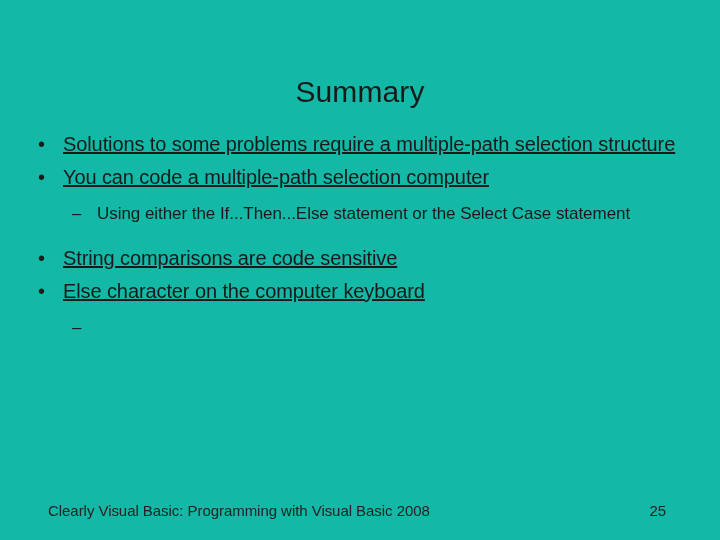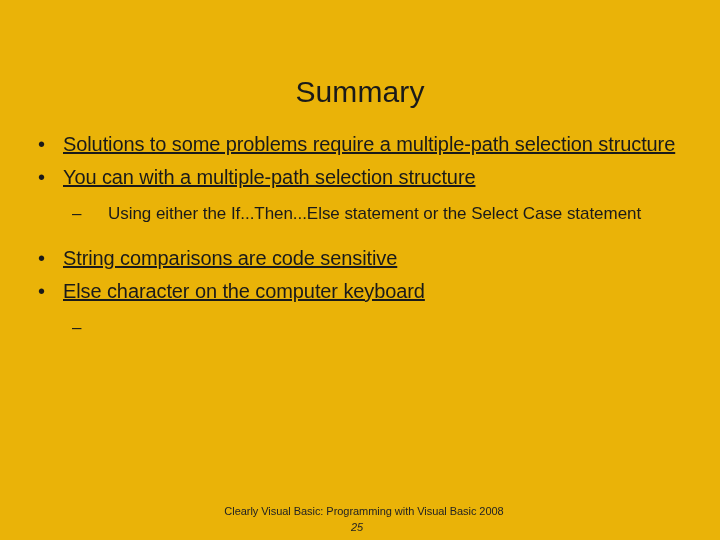--- a/index.html
+++ b/index.html
@@ -16,21 +16,21 @@
     overflow: hidden;
     position: relative;
     -webkit-font-smoothing: antialiased;
   }
 
   .slide {
     position: absolute;
     left: 0; top: 0;
     width: 720px;
     height: 540px;
-    background: #eab308;
+    background: #14b8a6;
   }
 
   
   .slide-title {
     position: absolute;
     left: 40px;
     top: 54px;
     width: 640px;
     text-align: center;
     font-size: 30px;
@@ -90,62 +90,59 @@
     left: 42px;
     top: 0;
     width: 18px;
     font-size: 17px;
     line-height: 28px;
     text-align: left;
     color: #1a1a1a;
   }
   .subbullet .btext {
     display: block;
-    margin-left: 11px;
   }
 
   .gap-after-sub { height: 10px; }
   .gap-before-sub { height: 2px; }
 
   
   .footer {
     position: absolute;
     left: 48px;
     right: 40px;
     top: 503px;
     height: 16px;
     display: flex;
-    align-items: center;
     justify-content: space-between;
-    font-size: 11px;
+    font-size: 15px;
     line-height: 16px;
     color: #232323;
     letter-spacing: -0.05px;
-    flex-direction: column;
   }
   .footer-left { white-space: nowrap; }
-  .footer-right { white-space: nowrap; padding-right: 14px; font-style: italic; }
+  .footer-right { white-space: nowrap; padding-right: 14px; }
 </style>
 </head>
 <body>
 
 <div class="slide">
 
   <h1 class="slide-title">Summary</h1>
 
   <div class="body-block">
 
     <div class="bullet">
       <span class="marker">•</span>
       <span class="btext">Solutions to some problems require a multiple-path selection structure</span>
     </div>
 
     <div class="bullet">
       <span class="marker">•</span>
-      <span class="btext">You can with a multiple-path selection structure</span>
+      <span class="btext">You can code a multiple-path selection computer</span>
     </div>
 
     <div class="gap-before-sub"></div>
 
     <div class="subbullet">
       <span class="marker">–</span>
       <span class="btext">Using either the If...Then...Else statement or the Select Case statement</span>
     </div>
 
     <div class="gap-after-sub"></div>

